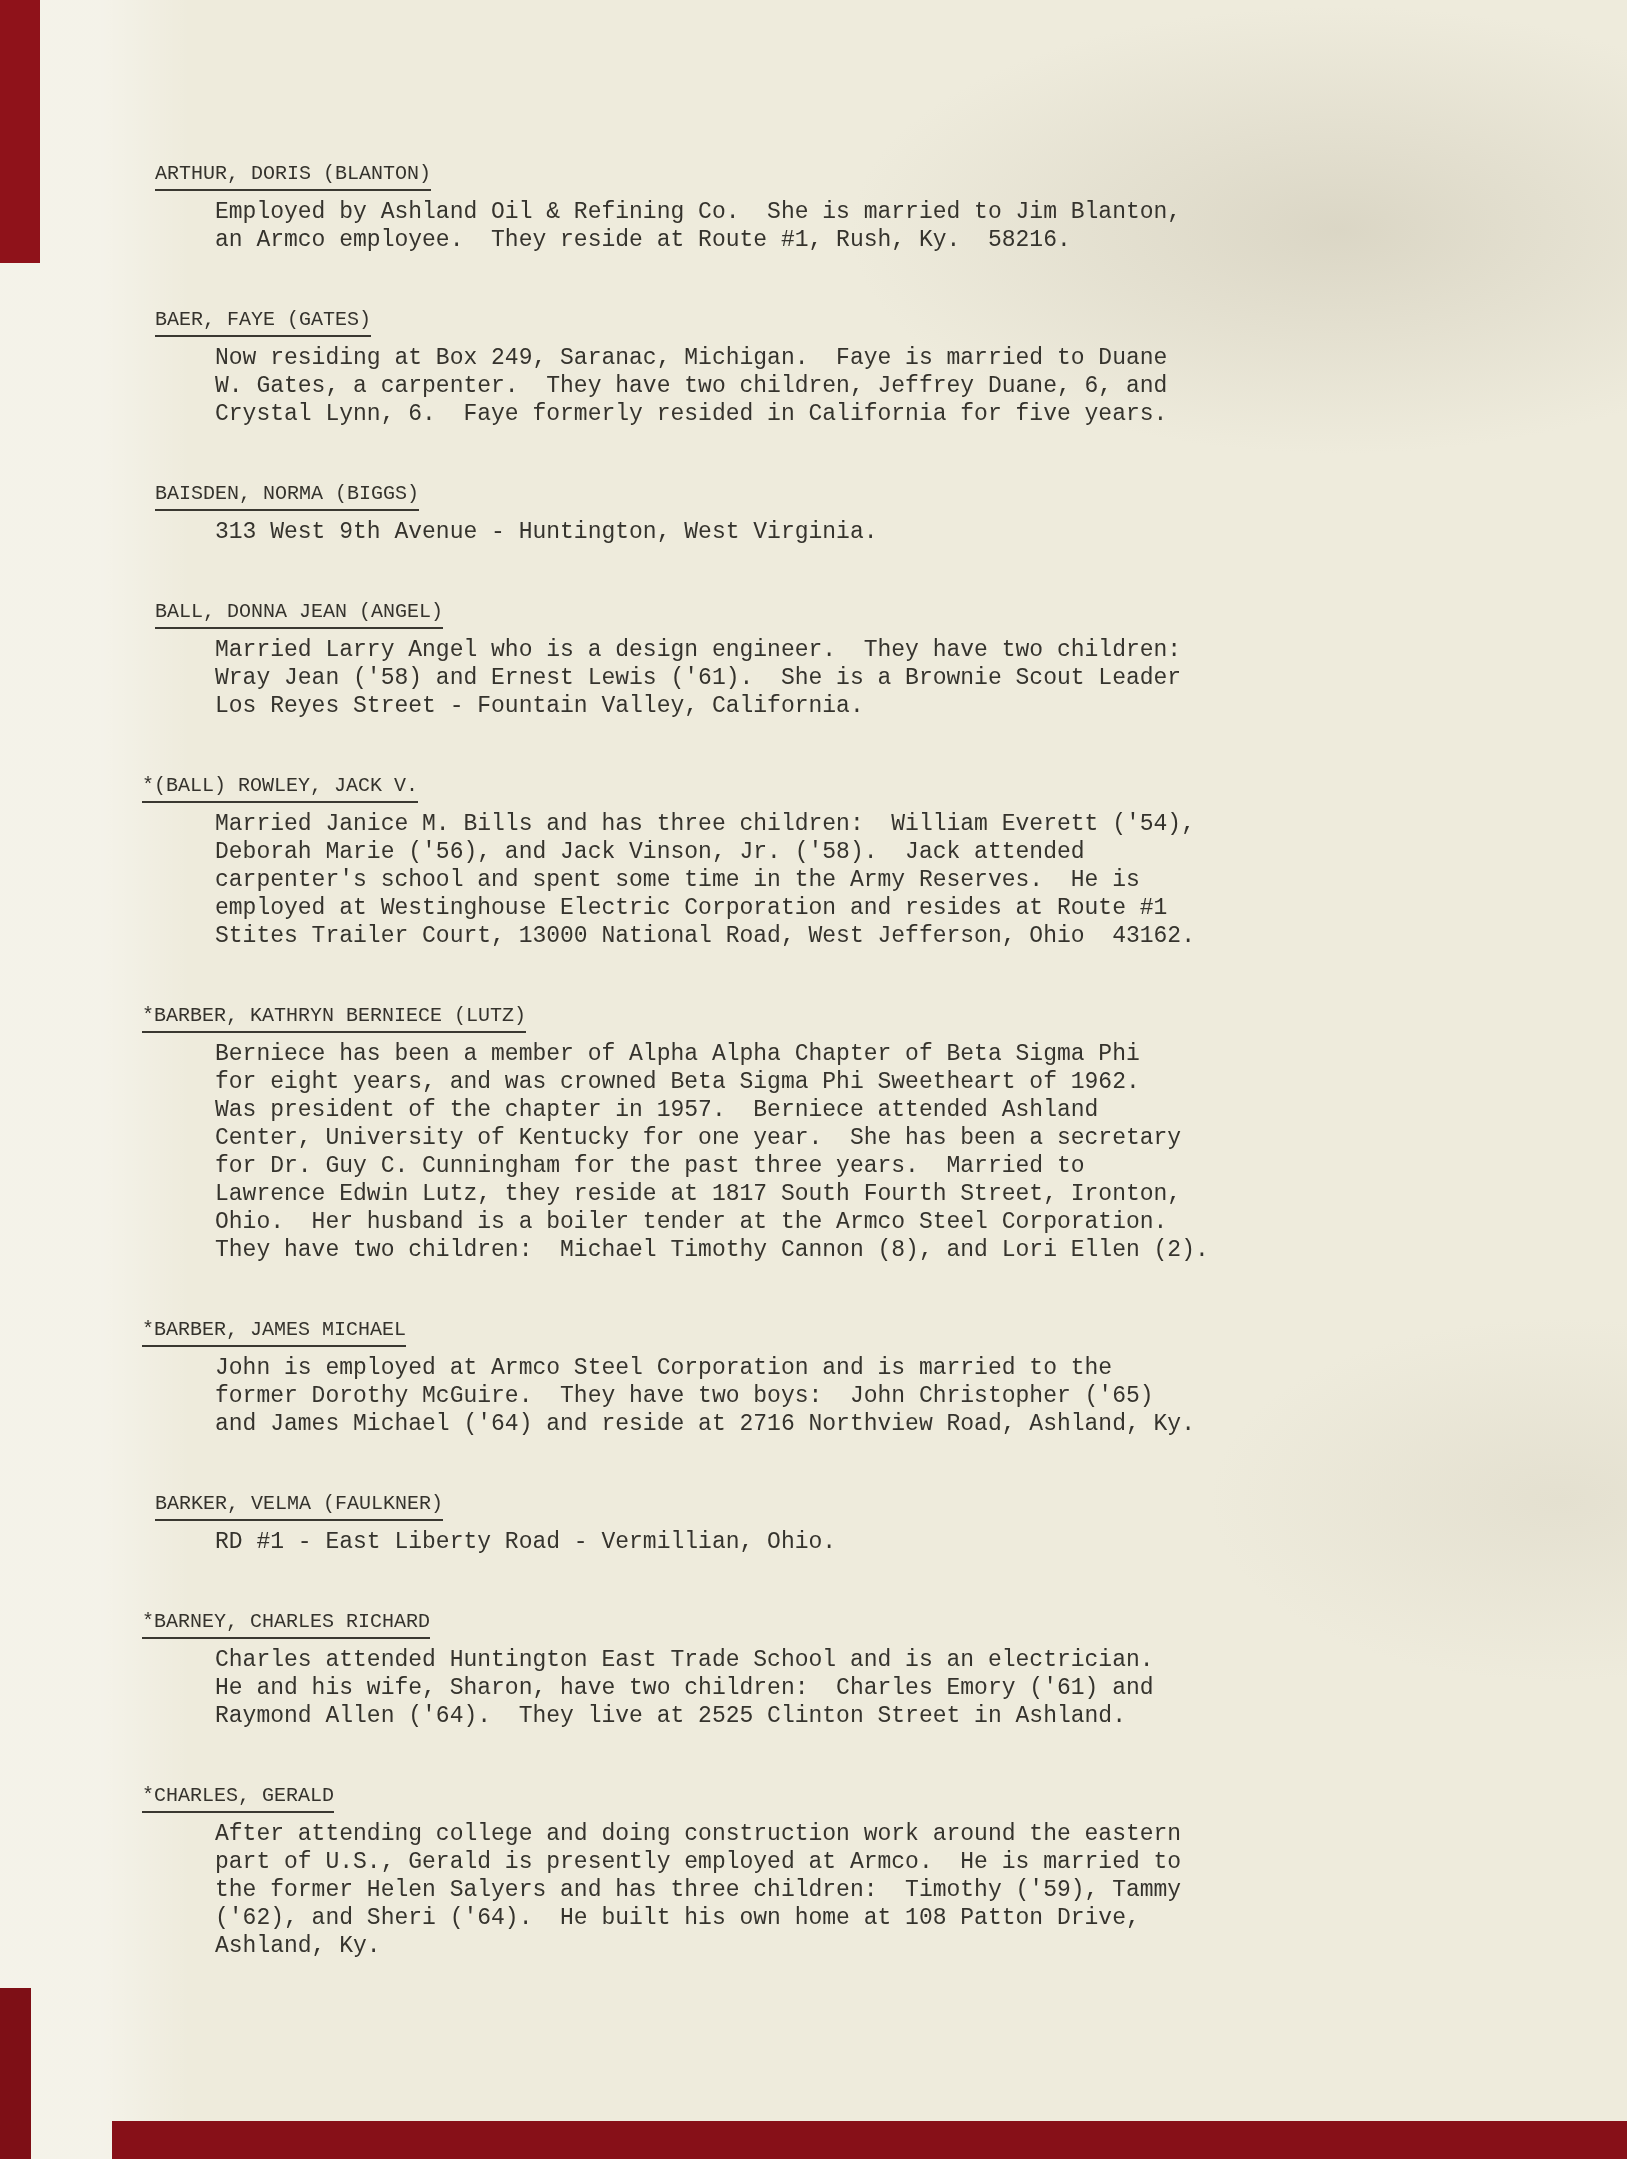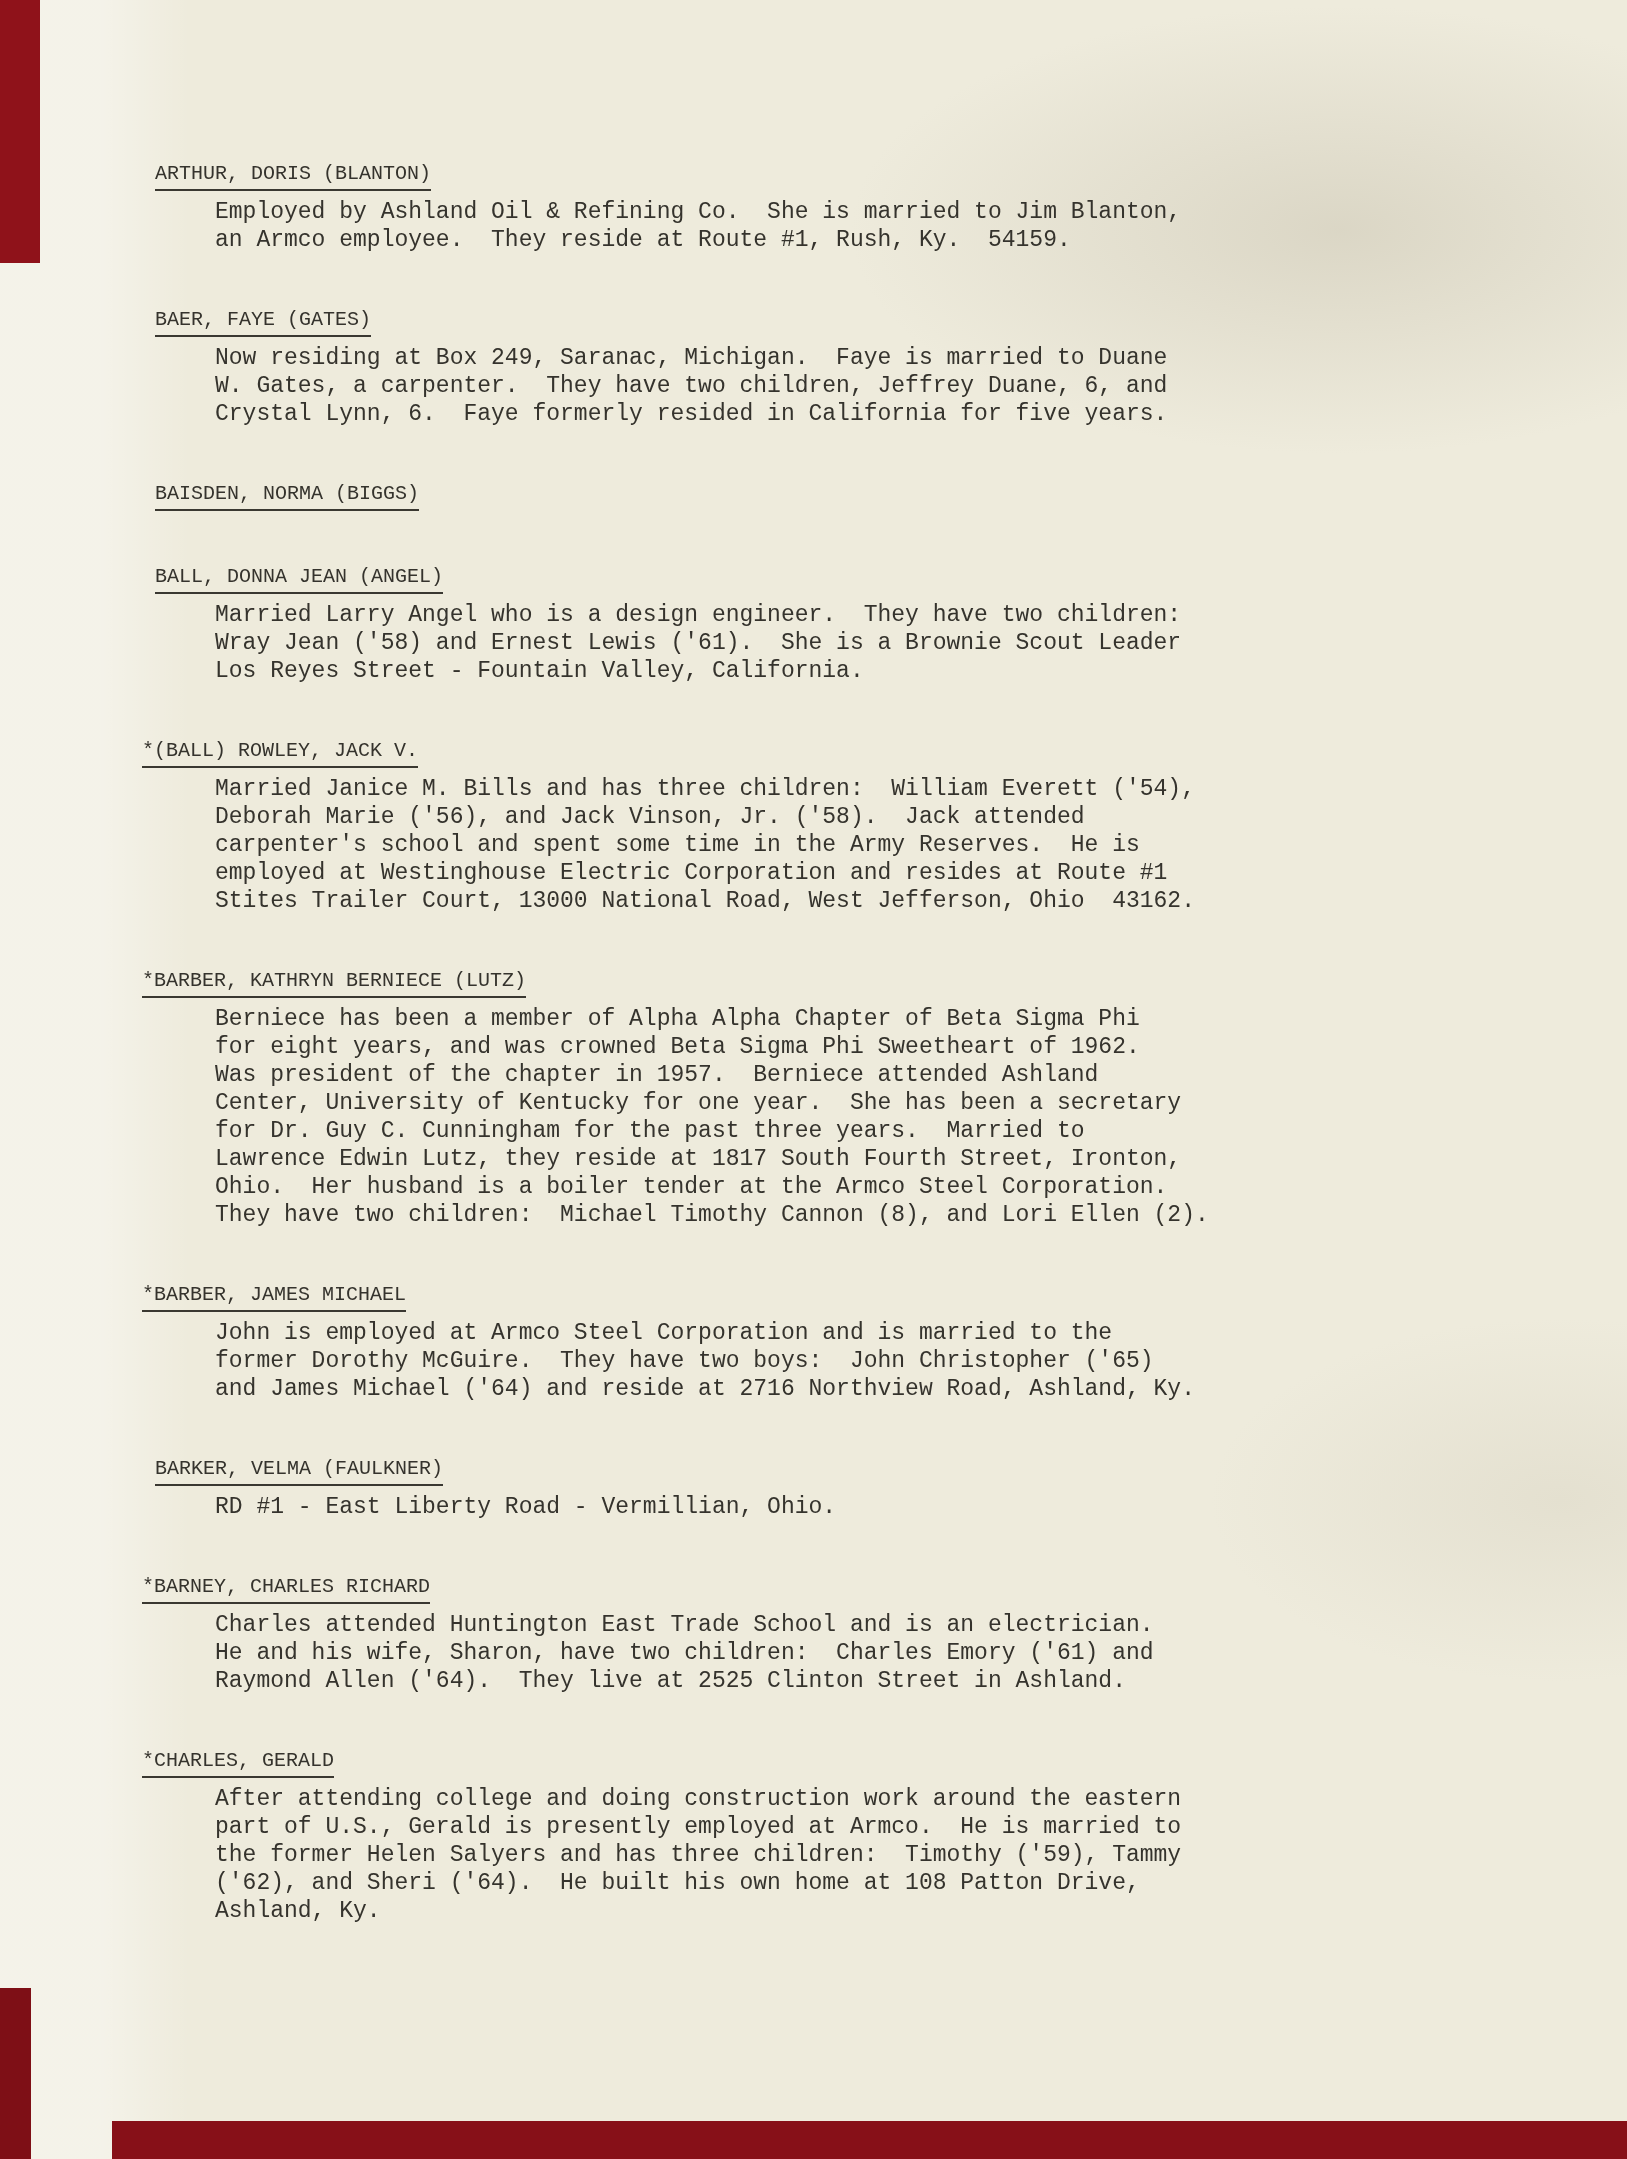--- a/index.html
+++ b/index.html
@@ -57,28 +57,29 @@
 </head>
 <body>
 
 <main class="paper">
   <div class="red-mark mark-top-left"></div>
   <div class="red-mark mark-bottom-left"></div>
   <div class="red-mark mark-bottom-band"></div>
   <section class="entries" id="entries">
       <article class="entry">
         <h2 class="heading"><span class="hwrap"><span class="name">ARTHUR, DORIS (BLANTON)</span></span></h2>
-        <div class="body"><div class="line">Employed by Ashland Oil &amp; Refining Co.  She is married to Jim Blanton,</div><div class="line">an Armco employee.  They reside at Route #1, Rush, Ky.  54159.</div></div>
+        <div class="body"><div class="line">Employed by Ashland Oil &amp; Refining Co.  She is married to Jim Blanton,</div><div class="line">an Armco employee.  They reside at Route #1, Rush, Ky.  58216.</div></div>
       </article>
       <article class="entry">
         <h2 class="heading"><span class="hwrap"><span class="name">BAER, FAYE (GATES)</span></span></h2>
         <div class="body"><div class="line">Now residing at Box 249, Saranac, Michigan.  Faye is married to Duane</div><div class="line">W. Gates, a carpenter.  They have two children, Jeffrey Duane, 6, and</div><div class="line">Crystal Lynn, 6.  Faye formerly resided in California for five years.</div></div>
       </article>
       <article class="entry">
         <h2 class="heading"><span class="hwrap"><span class="name">BAISDEN, NORMA (BIGGS)</span></span></h2>
+        <div class="body"><div class="line">313 West 9th Avenue - Huntington, West Virginia.</div></div>
       </article>
       <article class="entry">
         <h2 class="heading"><span class="hwrap"><span class="name">BALL, DONNA JEAN (ANGEL)</span></span></h2>
         <div class="body"><div class="line">Married Larry Angel who is a design engineer.  They have two children:</div><div class="line">Wray Jean ('58) and Ernest Lewis ('61).  She is a Brownie Scout Leader</div><div class="line">Los Reyes Street - Fountain Valley, California.</div></div>
       </article>
       <article class="entry starred">
         <h2 class="heading"><span class="hwrap"><span class="star">*</span><span class="name">(BALL) ROWLEY, JACK V.</span></span></h2>
         <div class="body"><div class="line">Married Janice M. Bills and has three children:  William Everett ('54),</div><div class="line">Deborah Marie ('56), and Jack Vinson, Jr. ('58).  Jack attended</div><div class="line">carpenter's school and spent some time in the Army Reserves.  He is</div><div class="line">employed at Westinghouse Electric Corporation and resides at Route #1</div><div class="line">Stites Trailer Court, 13000 National Road, West Jefferson, Ohio  43162.</div></div>
       </article>
       <article class="entry starred">

